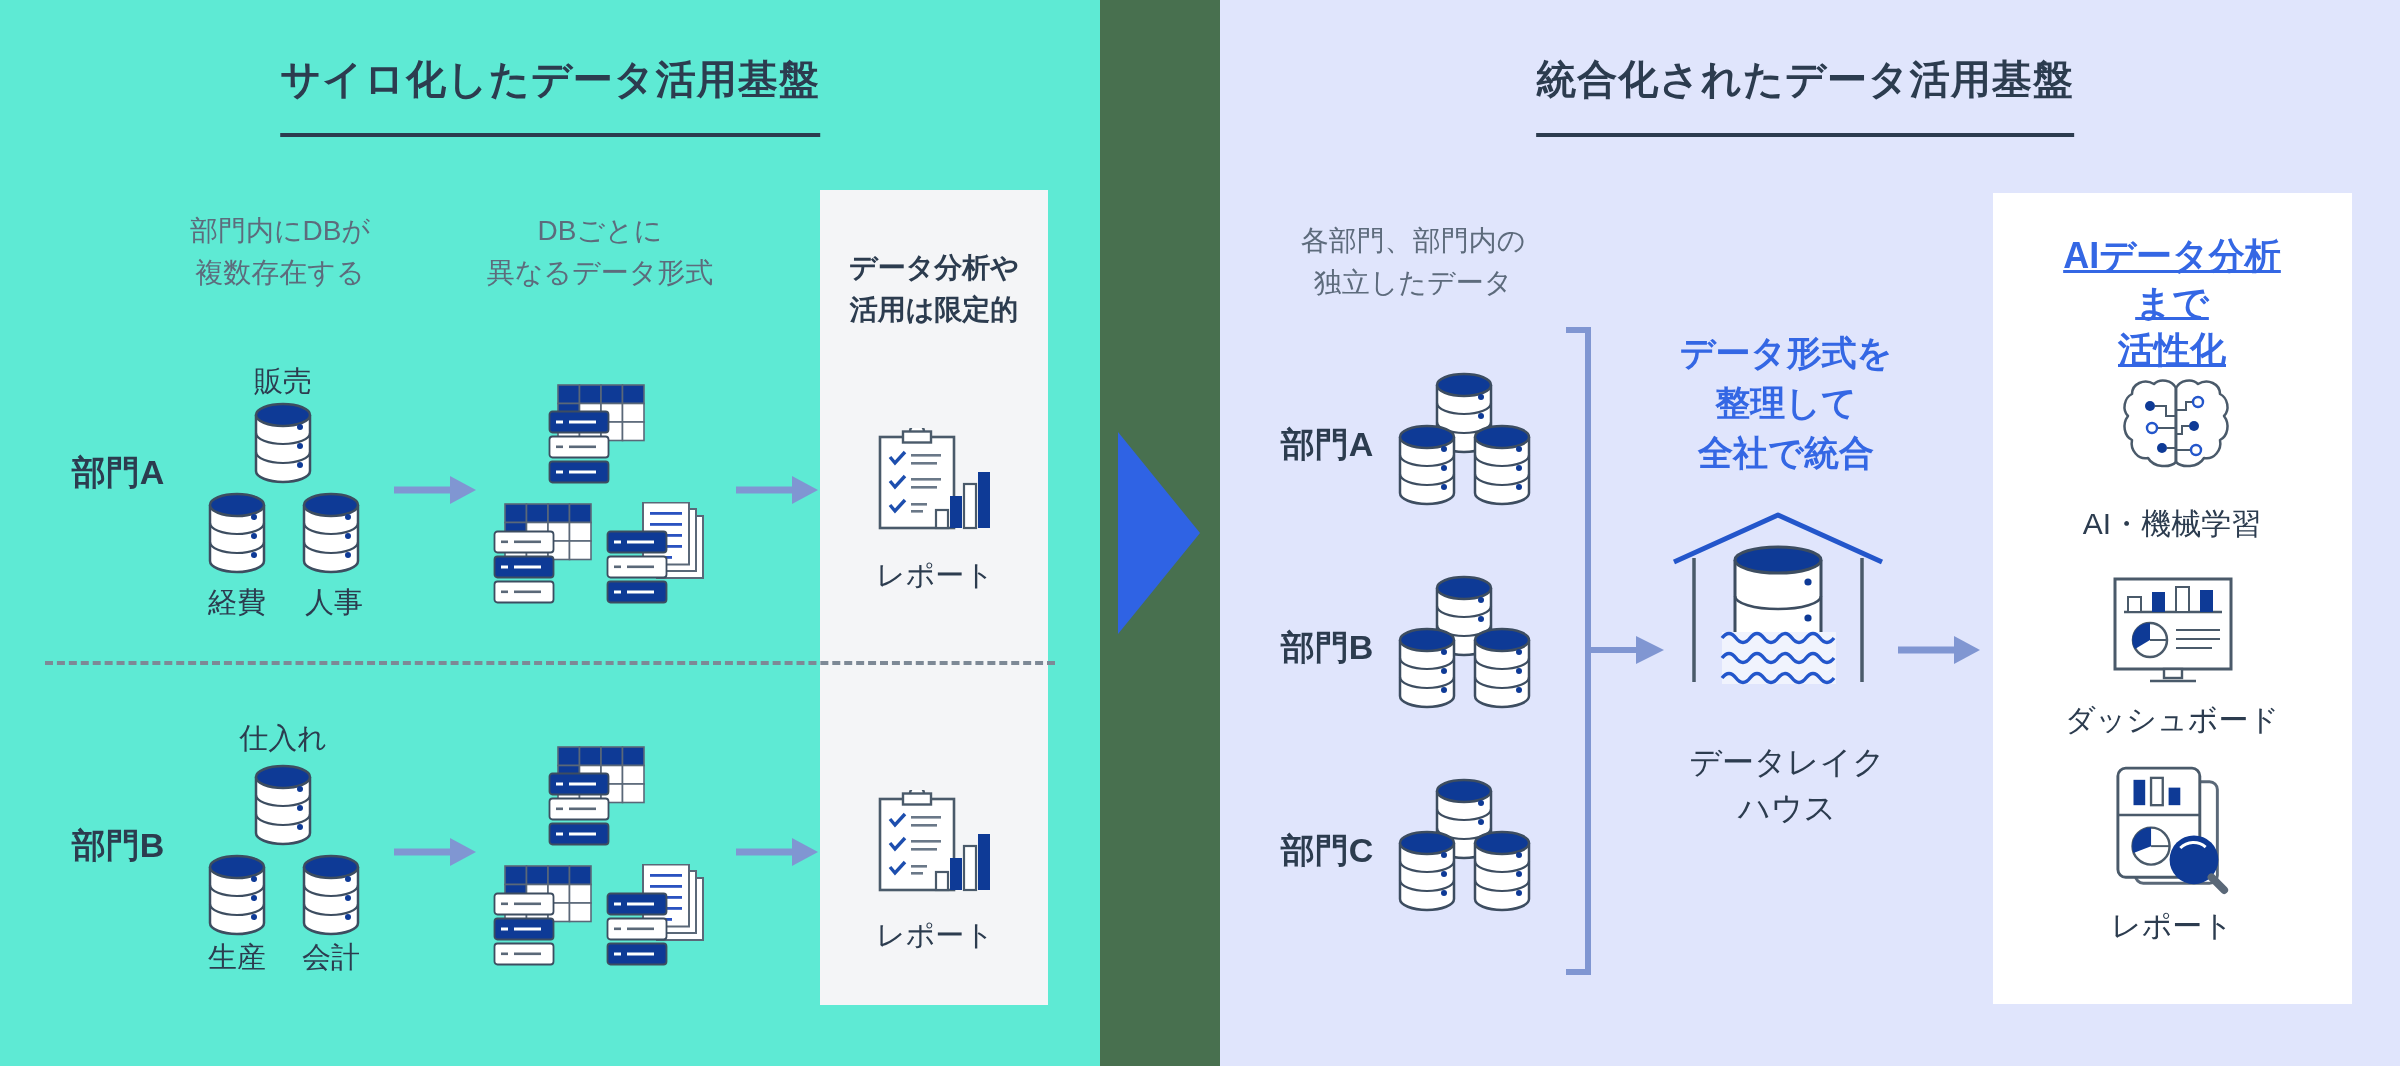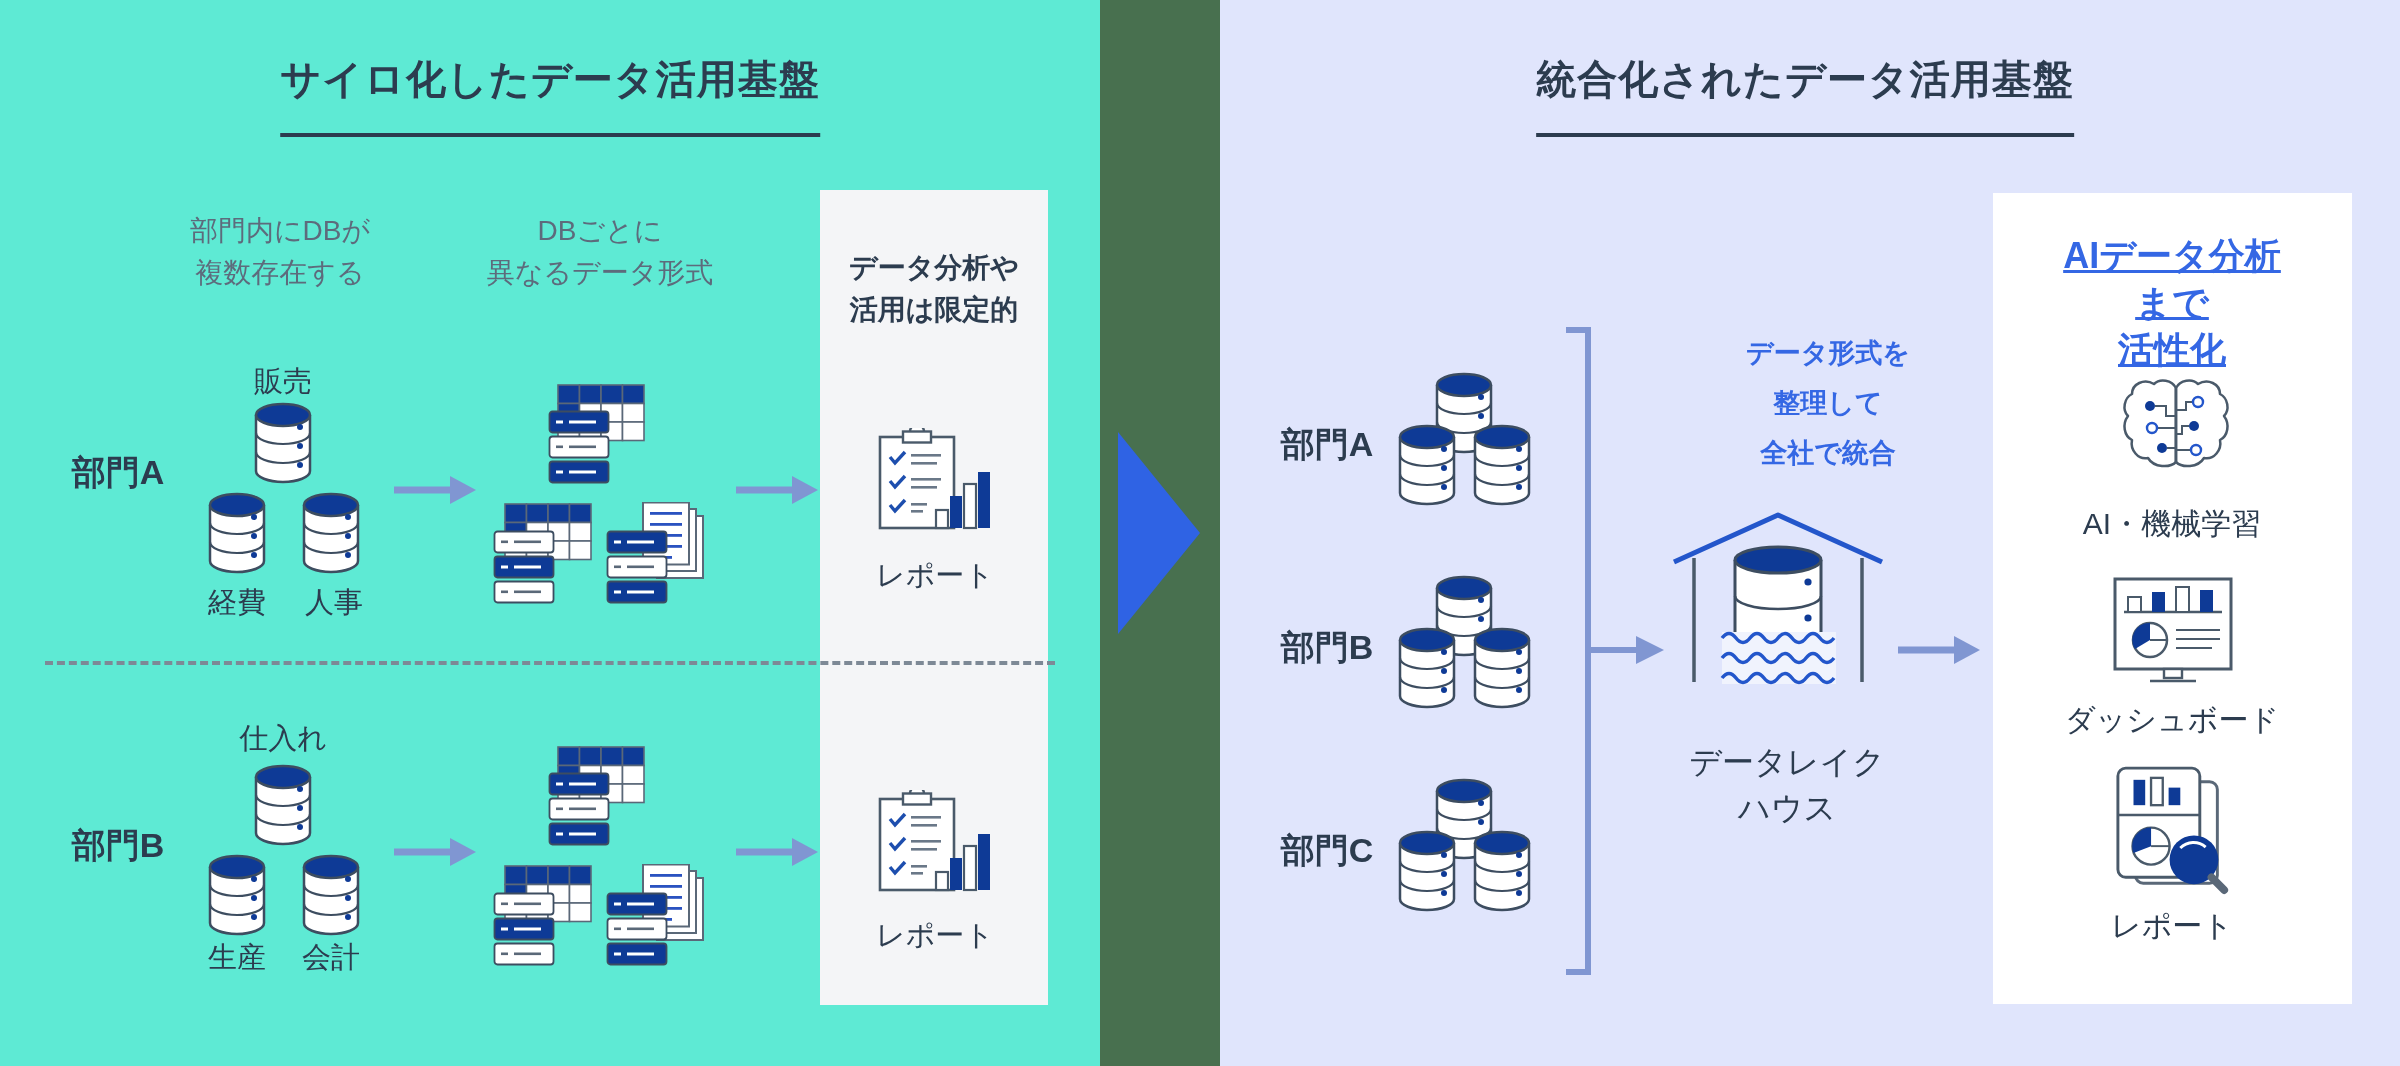--- a/index.html
+++ b/index.html
@@ -8,21 +8,21 @@
   .abs{position:absolute;}
   .cx{transform:translateX(-50%);text-align:center;}
   .ml{white-space:pre-line;}
   .navy{color:#2c3c4f;}
   .gray{color:#5d6b7c;}
   .bold{font-weight:bold;}
   .title{font-size:40px;font-weight:bold;color:#2c3c4f;padding-bottom:26px;border-bottom:4px solid #2c3c4f;letter-spacing:1px;}
   .colhead{font-size:28px;line-height:42px;}
   .deptlabel{font-size:34px;font-weight:bold;color:#2c3c4f;}
   .dblabel{font-size:29px;color:#2c3c4f;text-align:right;}
-  .note-blue{font-size:27px;line-height:50px;font-weight:600;color:#3467e4;margin-left:42px;}
+  .note-blue{font-size:35px;line-height:50px;font-weight:600;color:#3467e4;}
   .cardtitle{font-size:36px;line-height:47px;font-weight:bold;color:#3467e4;text-decoration:underline;}
   .itemlabel{font-size:30px;color:#2c3c4f;}
   .dashline{border-top:4px dashed #7d8996;}
   svg{display:block;}
 </style>
 </head>
 <body>
 
 <svg width="0" height="0" style="position:absolute" aria-hidden="true">
   <defs>
@@ -212,20 +212,22 @@
 
   <div class="abs" style="left:1100px;top:0;width:120px;height:1066px;background:#48704f;"></div>
   <svg class="abs" style="left:1118px;top:432px;" width="82" height="202">
     <polygon points="0,0 82,101 0,202" fill="#2f63e4"></polygon>
   </svg>
 
   <div class="abs" style="left:1220px;top:0;width:1180px;height:1066px;background:#e0e5fc;"></div>
 
   <div class="abs cx title" style="left:1805px;top:52px;">統合化されたデータ活用基盤</div>
 
+  <div class="abs cx colhead gray ml" style="left:1413px;top:220px;">各部門、部門内の
+独立したデータ</div>
 
   <div class="abs cx deptlabel" style="left:1327px;top:422px;">部門A</div>
   <svg class="abs" style="left:1396px;top:372px;" width="137" height="137">
       <use href="#cluster"></use>
     </svg>
   <div class="abs cx deptlabel" style="left:1327px;top:625px;">部門B</div>
   <svg class="abs" style="left:1396px;top:575px;" width="137" height="137">
       <use href="#cluster"></use>
     </svg>
   <div class="abs cx deptlabel" style="left:1327px;top:828px;">部門C</div>

